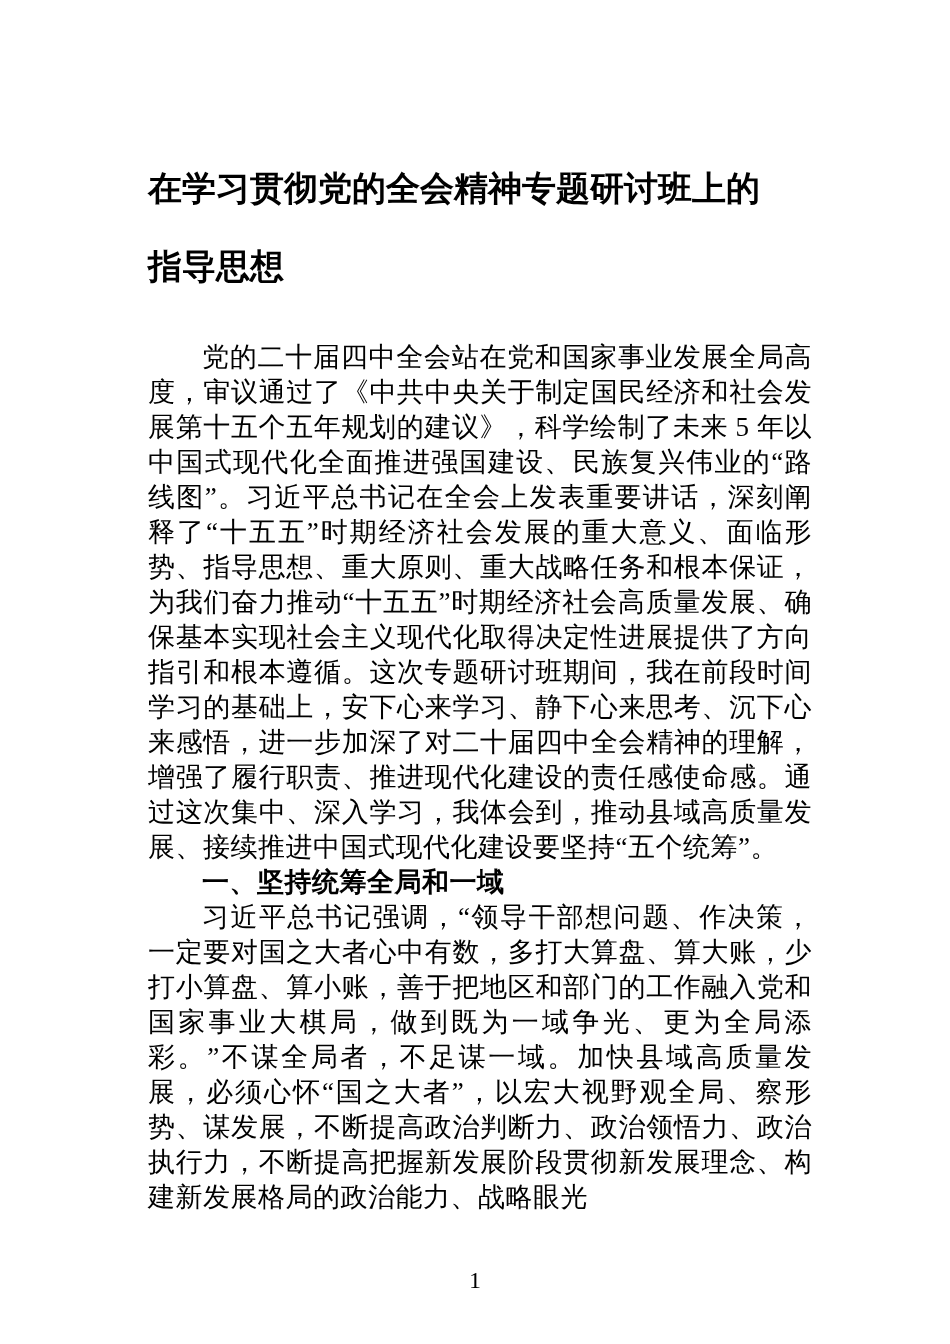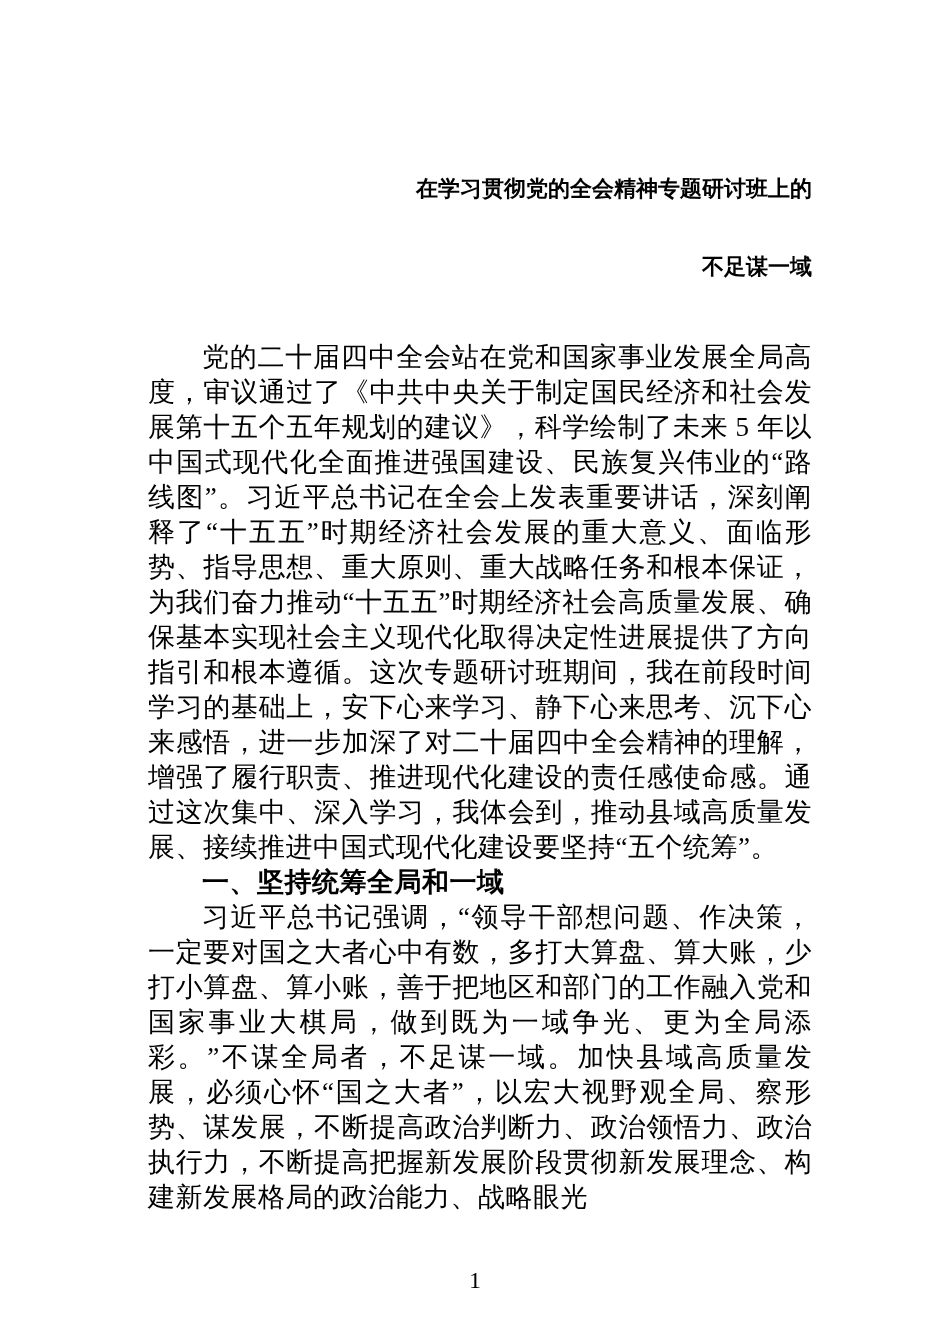--- a/index.html
+++ b/index.html
@@ -14,23 +14,23 @@
   }
   .page {
     position: relative;
     width: 950px;
     height: 1344px;
     background: #ffffff;
     padding: 150px 138px 0 148px;
   }
   .doc-title {
     margin: 0 0 34px 0;
-    font-size: 22px;
+    font-size: 34px;
     font-weight: 700;
-    text-align: right;
+    text-align: left;
     line-height: 78px;
     color: #000000;
   }
   .title-line { display: block; }
   .salutation,
   .body-para,
   .section-heading {
     margin: 0;
     font-size: 27px;
     line-height: 35px;
@@ -49,19 +49,19 @@
     font-size: 24px;
     color: #000000;
   }
 </style>
 </head>
 <body>
 
 <div class="page">
   <h1 class="doc-title">
     <span class="title-line">在学习贯彻党的全会精神专题研讨班上的</span>
-    <span class="title-line">不足谋一域</span>
+    <span class="title-line">指导思想</span>
   </h1>
   <p class="body-para">党的二十届四中全会站在党和国家事业发展全局高度，审议通过了《中共中央关于制定国民经济和社会发展第十五个五年规划的建议》，科学绘制了未来 5 年以中国式现代化全面推进强国建设、民族复兴伟业的“路线图”。习近平总书记在全会上发表重要讲话，深刻阐释了“十五五”时期经济社会发展的重大意义、面临形势、指导思想、重大原则、重大战略任务和根本保证，为我们奋力推动“十五五”时期经济社会高质量发展、确保基本实现社会主义现代化取得决定性进展提供了方向指引和根本遵循。这次专题研讨班期间，我在前段时间学习的基础上，安下心来学习、静下心来思考、沉下心来感悟，进一步加深了对二十届四中全会精神的理解，增强了履行职责、推进现代化建设的责任感使命感。通过这次集中、深入学习，我体会到，推动县域高质量发展、接续推进中国式现代化建设要坚持“五个统筹”。</p>
   <p class="section-heading">一、坚持统筹全局和一域</p>
   <p class="body-para">习近平总书记强调，“领导干部想问题、作决策，一定要对国之大者心中有数，多打大算盘、算大账，少打小算盘、算小账，善于把地区和部门的工作融入党和国家事业大棋局，做到既为一域争光、更为全局添彩。”不谋全局者，不足谋一域。加快县域高质量发展，必须心怀“国之大者”，以宏大视野观全局、察形势、谋发展，不断提高政治判断力、政治领悟力、政治执行力，不断提高把握新发展阶段贯彻新发展理念、构建新发展格局的政治能力、战略眼光</p>
   <div class="page-number">1</div>
 </div>
 
 </body></html>

